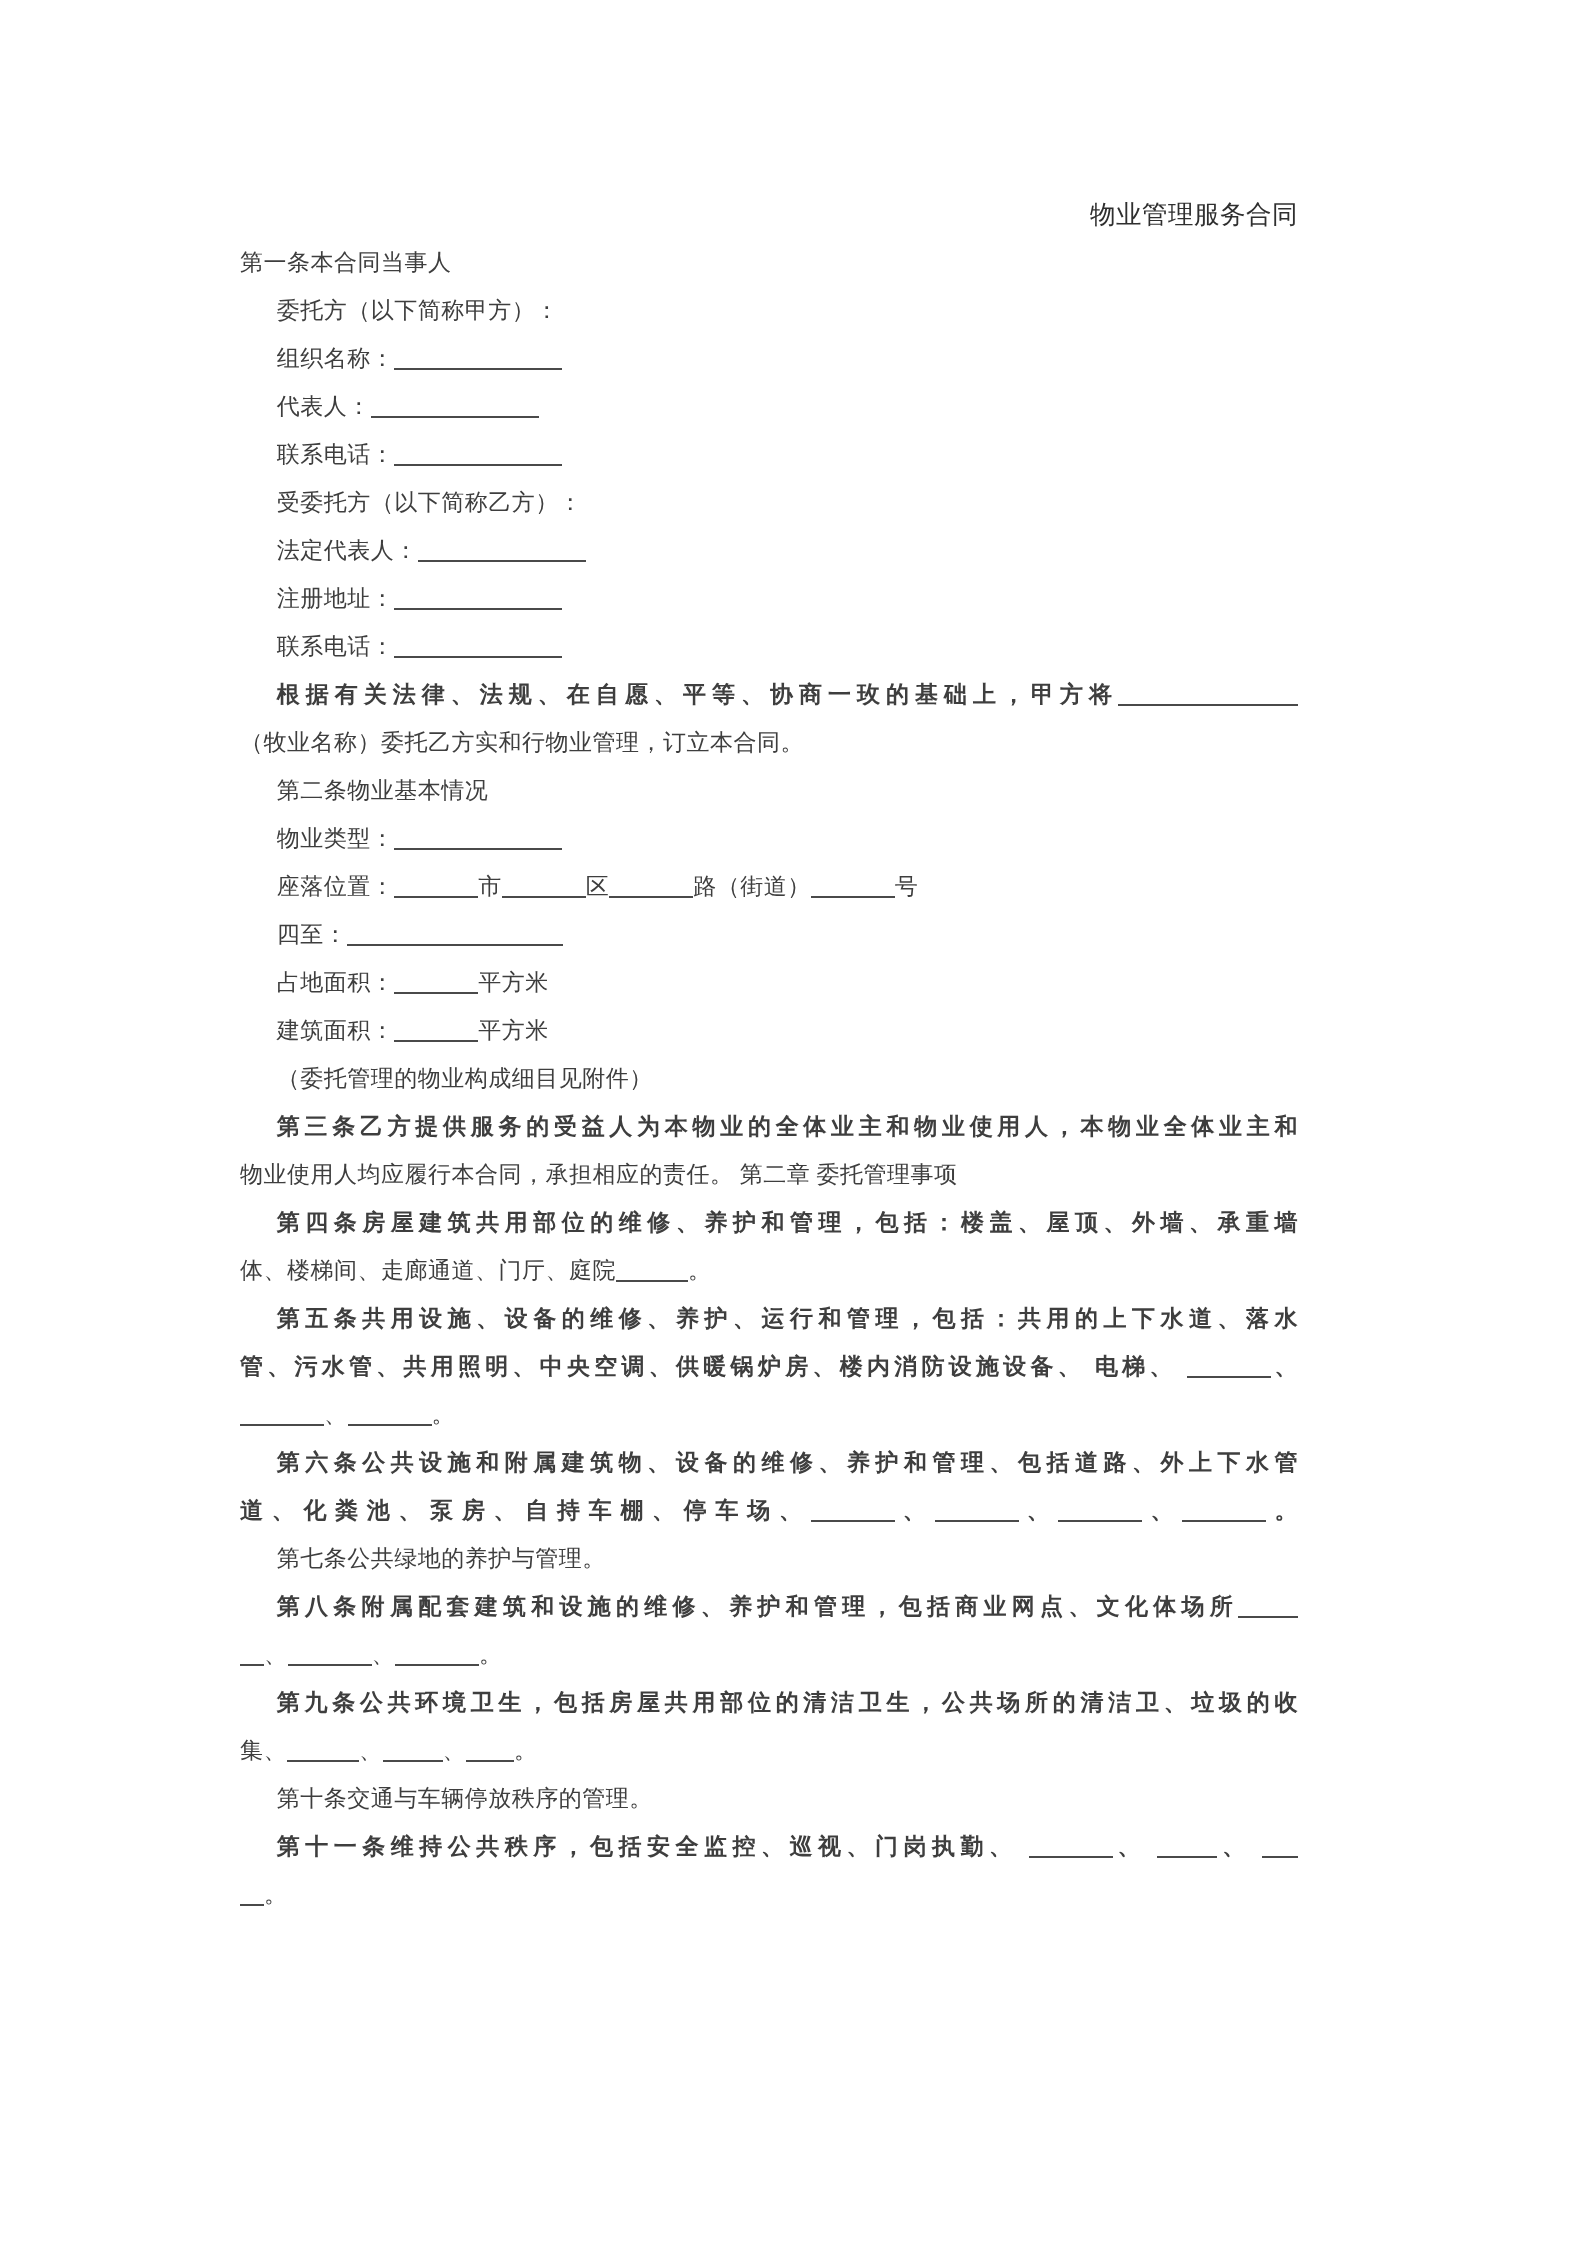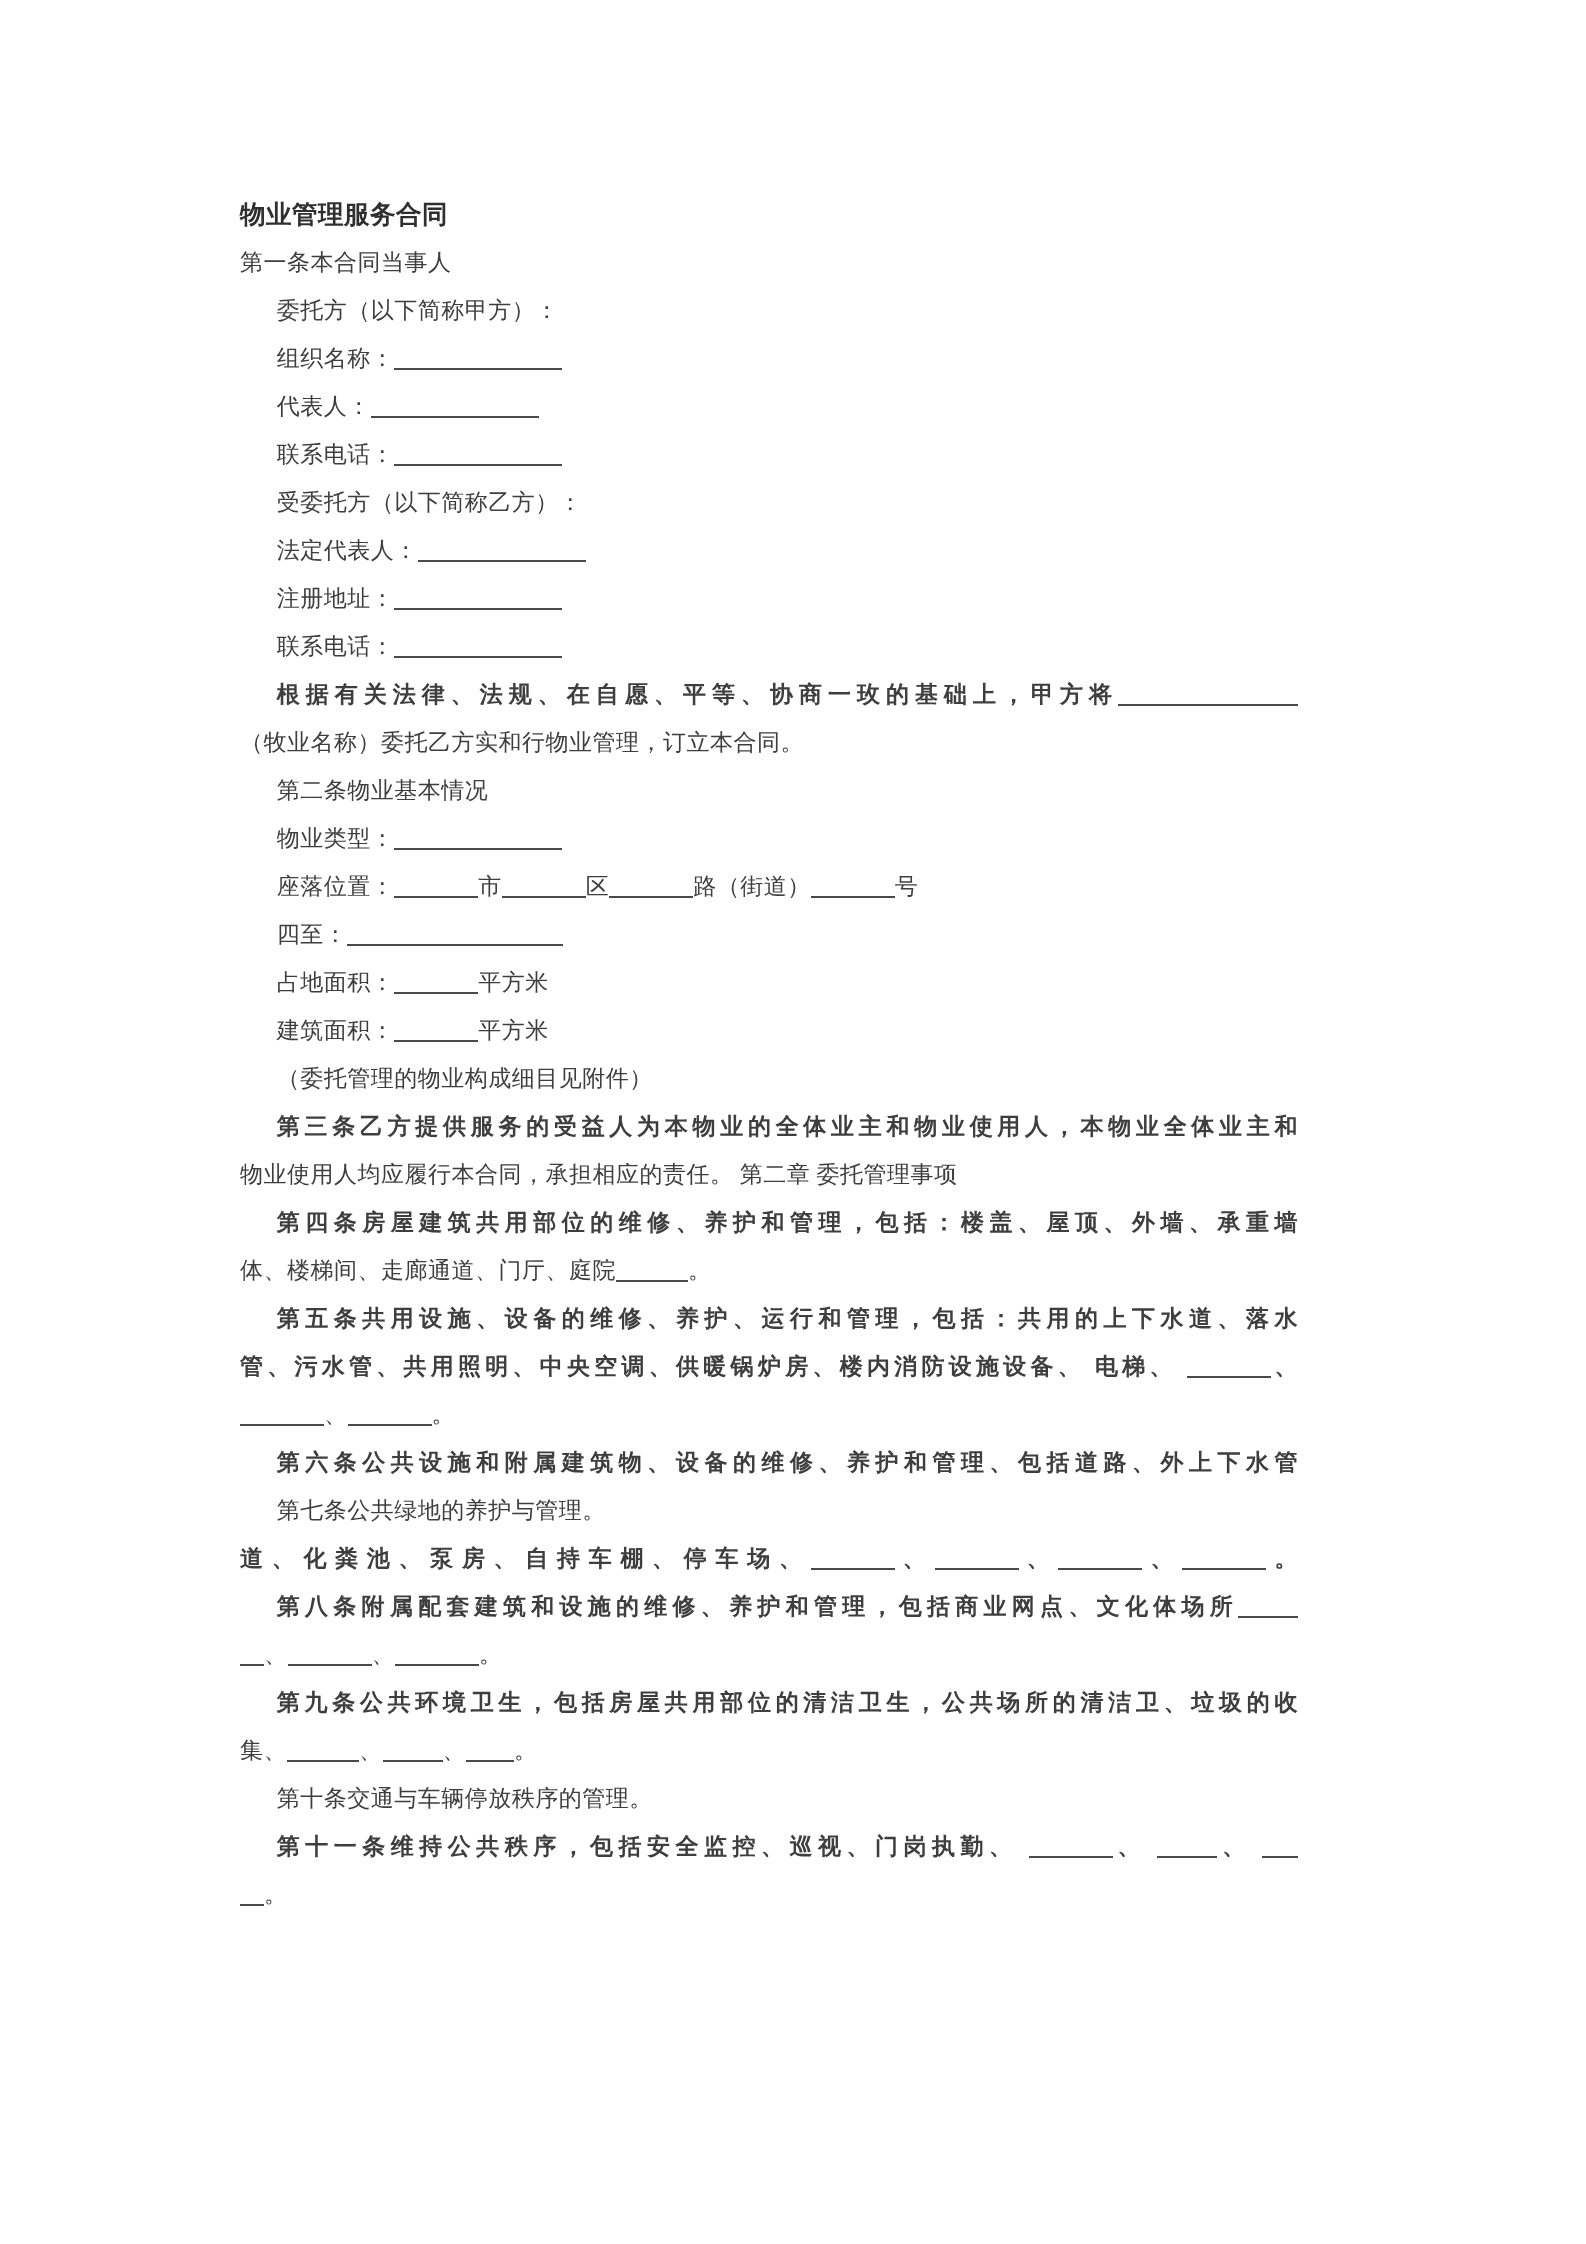--- a/index.html
+++ b/index.html
@@ -36,23 +36,24 @@
   }
   .line.indent {
     text-indent: 1.6em;
   }
   .line.stretch {
     text-align: justify;
     text-align-last: justify;
     font-weight: bold;
   }
   .line.title {
-    font-weight: bold;
+    font-weight: normal;
     font-size: 25.5px;
     color: #2f2f2f;
+    text-align: right;
   }
   .blank {
     display: inline-block;
     height: 0;
     border-bottom: 2px solid #4a4a4a;
     vertical-align: baseline;
     margin-bottom: -4px;
   }
 </style>
 </head>
@@ -80,22 +81,22 @@
       <div class="line indent"><span>建筑面积：</span><span class="blank" style="width: 84px;"></span><span>平方米</span></div>
       <div class="line indent"><span>（委托管理的物业构成细目见附件）</span></div>
       <div class="line indent stretch"><span>第三条乙方提供服务的受益人为本物业的全体业主和物业使用人，本物业全体业主和</span></div>
       <div class="line"><span>物业使用人均应履行本合同，承担相应的责任。&nbsp;第二章&nbsp;委托管理事项</span></div>
       <div class="line indent stretch"><span>第四条房屋建筑共用部位的维修、养护和管理，包括：楼盖、屋顶、外墙、承重墙</span></div>
       <div class="line"><span>体、楼梯间、走廊通道、门厅、庭院</span><span class="blank" style="width: 72px;"></span><span>。</span></div>
       <div class="line indent stretch"><span>第五条共用设施、设备的维修、养护、运行和管理，包括：共用的上下水道、落水</span></div>
       <div class="line stretch"><span>管、污水管、共用照明、中央空调、供暖锅炉房、楼内消防设施设备、&nbsp;电梯、&nbsp;</span><span class="blank" style="width: 84px;"></span><span>、</span></div>
       <div class="line"><span class="blank" style="width: 84px;"></span><span>、</span><span class="blank" style="width: 84px;"></span><span>。</span></div>
       <div class="line indent stretch"><span>第六条公共设施和附属建筑物、设备的维修、养护和管理、包括道路、外上下水管</span></div>
+      <div class="line stretch"><span>道、化粪池、泵房、自持车棚、停车场、</span><span class="blank" style="width: 84px;"></span><span>、</span><span class="blank" style="width: 84px;"></span><span>、</span><span class="blank" style="width: 84px;"></span><span>、</span><span class="blank" style="width: 84px;"></span><span>。</span></div>
       <div class="line indent"><span>第七条公共绿地的养护与管理。</span></div>
-      <div class="line stretch"><span>道、化粪池、泵房、自持车棚、停车场、</span><span class="blank" style="width: 84px;"></span><span>、</span><span class="blank" style="width: 84px;"></span><span>、</span><span class="blank" style="width: 84px;"></span><span>、</span><span class="blank" style="width: 84px;"></span><span>。</span></div>
       <div class="line indent stretch"><span>第八条附属配套建筑和设施的维修、养护和管理，包括商业网点、文化体场所</span><span class="blank" style="width: 60px;"></span></div>
       <div class="line"><span class="blank" style="width: 24px;"></span><span>、</span><span class="blank" style="width: 84px;"></span><span>、</span><span class="blank" style="width: 84px;"></span><span>。</span></div>
       <div class="line indent stretch"><span>第九条公共环境卫生，包括房屋共用部位的清洁卫生，公共场所的清洁卫、垃圾的收</span></div>
       <div class="line"><span>集、</span><span class="blank" style="width: 72px;"></span><span>、</span><span class="blank" style="width: 60px;"></span><span>、</span><span class="blank" style="width: 48px;"></span><span>。</span></div>
       <div class="line indent"><span>第十条交通与车辆停放秩序的管理。</span></div>
       <div class="line indent stretch"><span>第十一条维持公共秩序，包括安全监控、巡视、门岗执勤、&nbsp;</span><span class="blank" style="width: 84px;"></span><span>、&nbsp;</span><span class="blank" style="width: 60px;"></span><span>、&nbsp;</span><span class="blank" style="width: 36px;"></span></div>
       <div class="line"><span class="blank" style="width: 24px;"></span><span>。</span></div>
     </div>
 </div>
 

